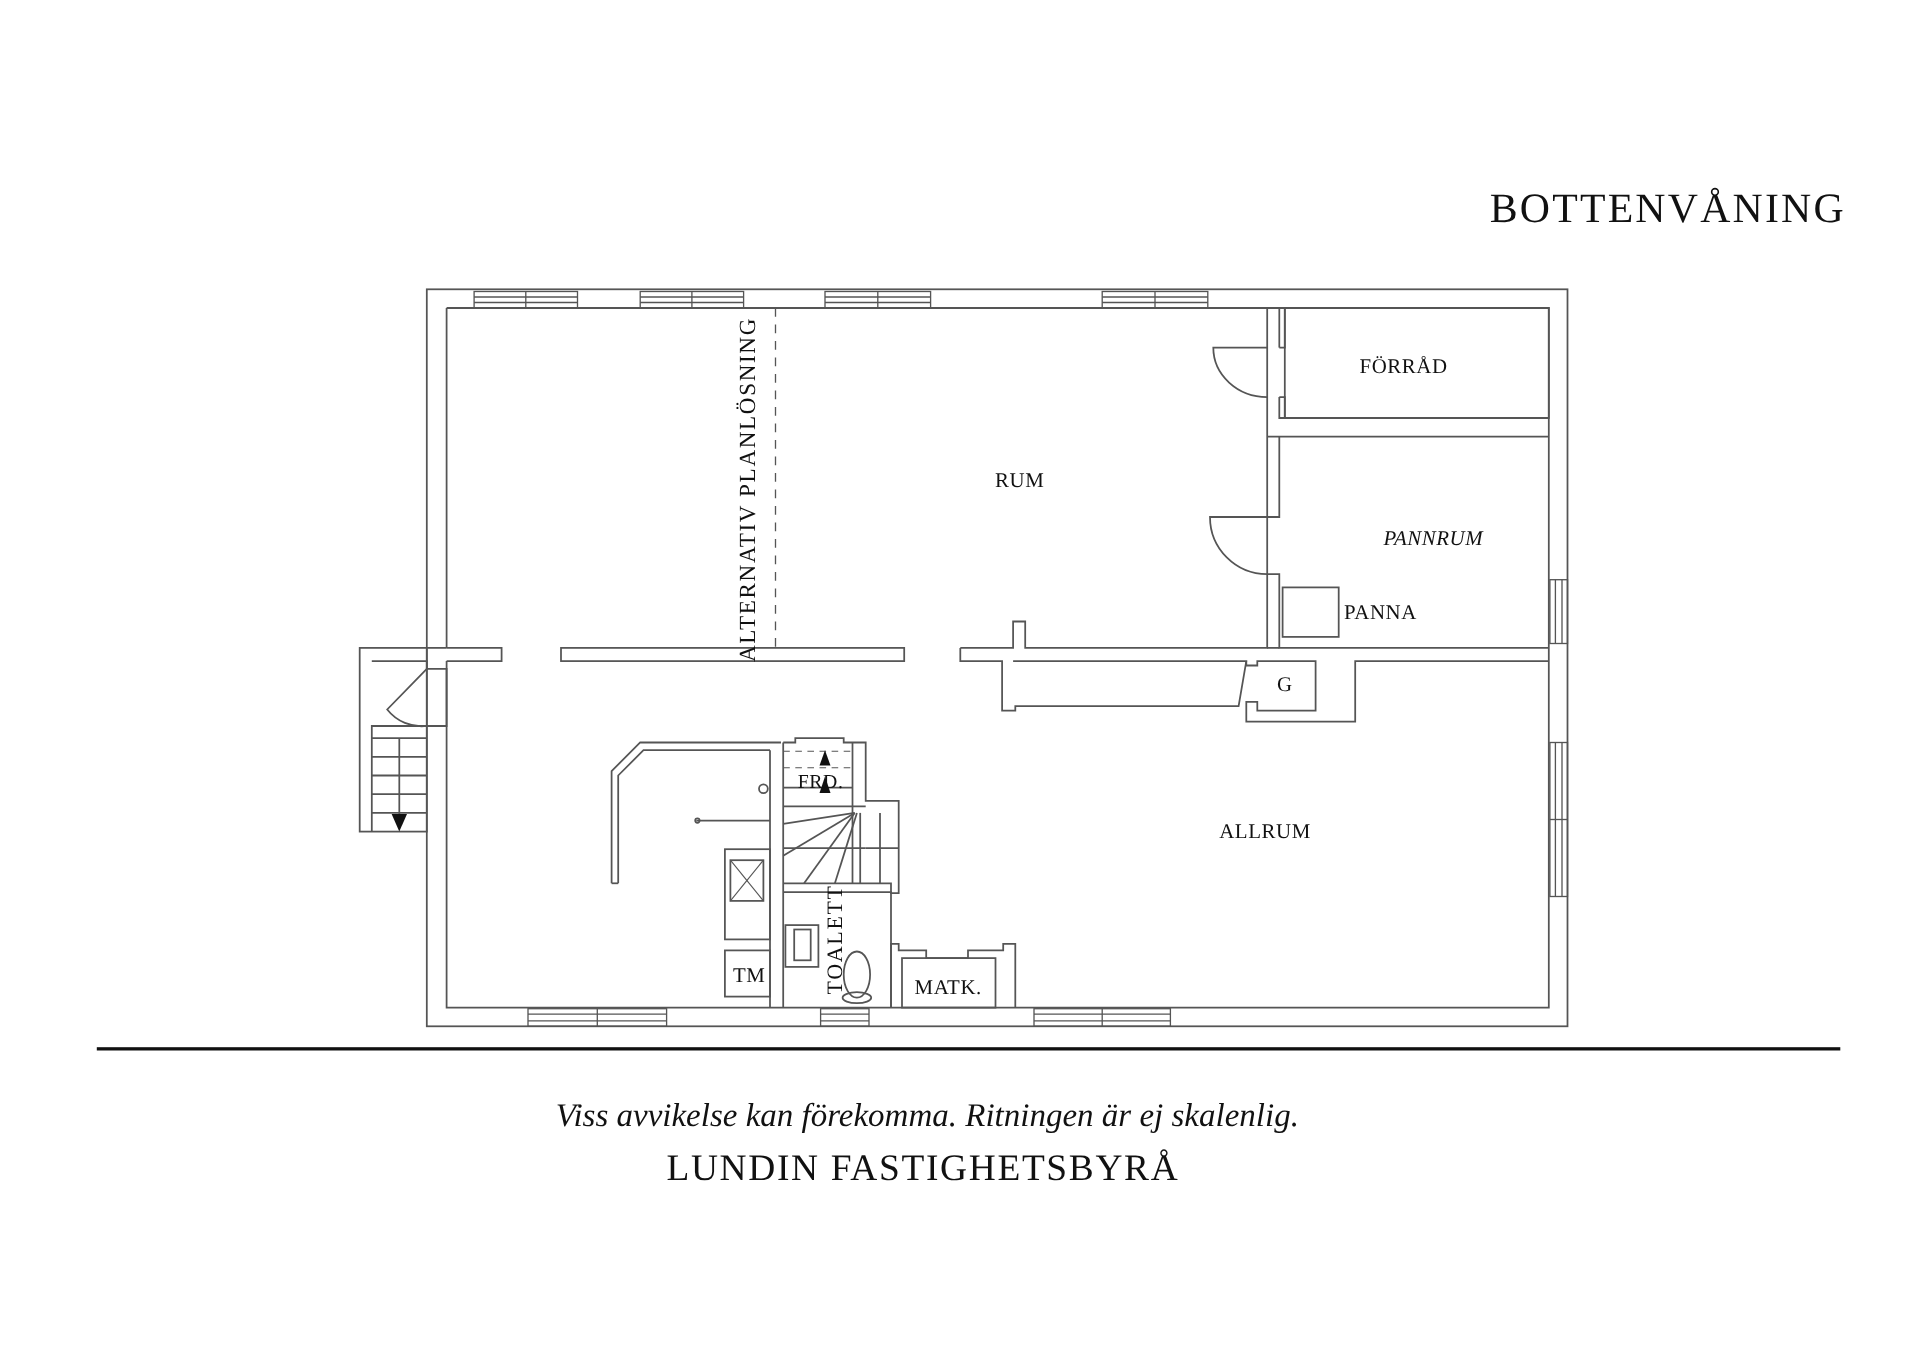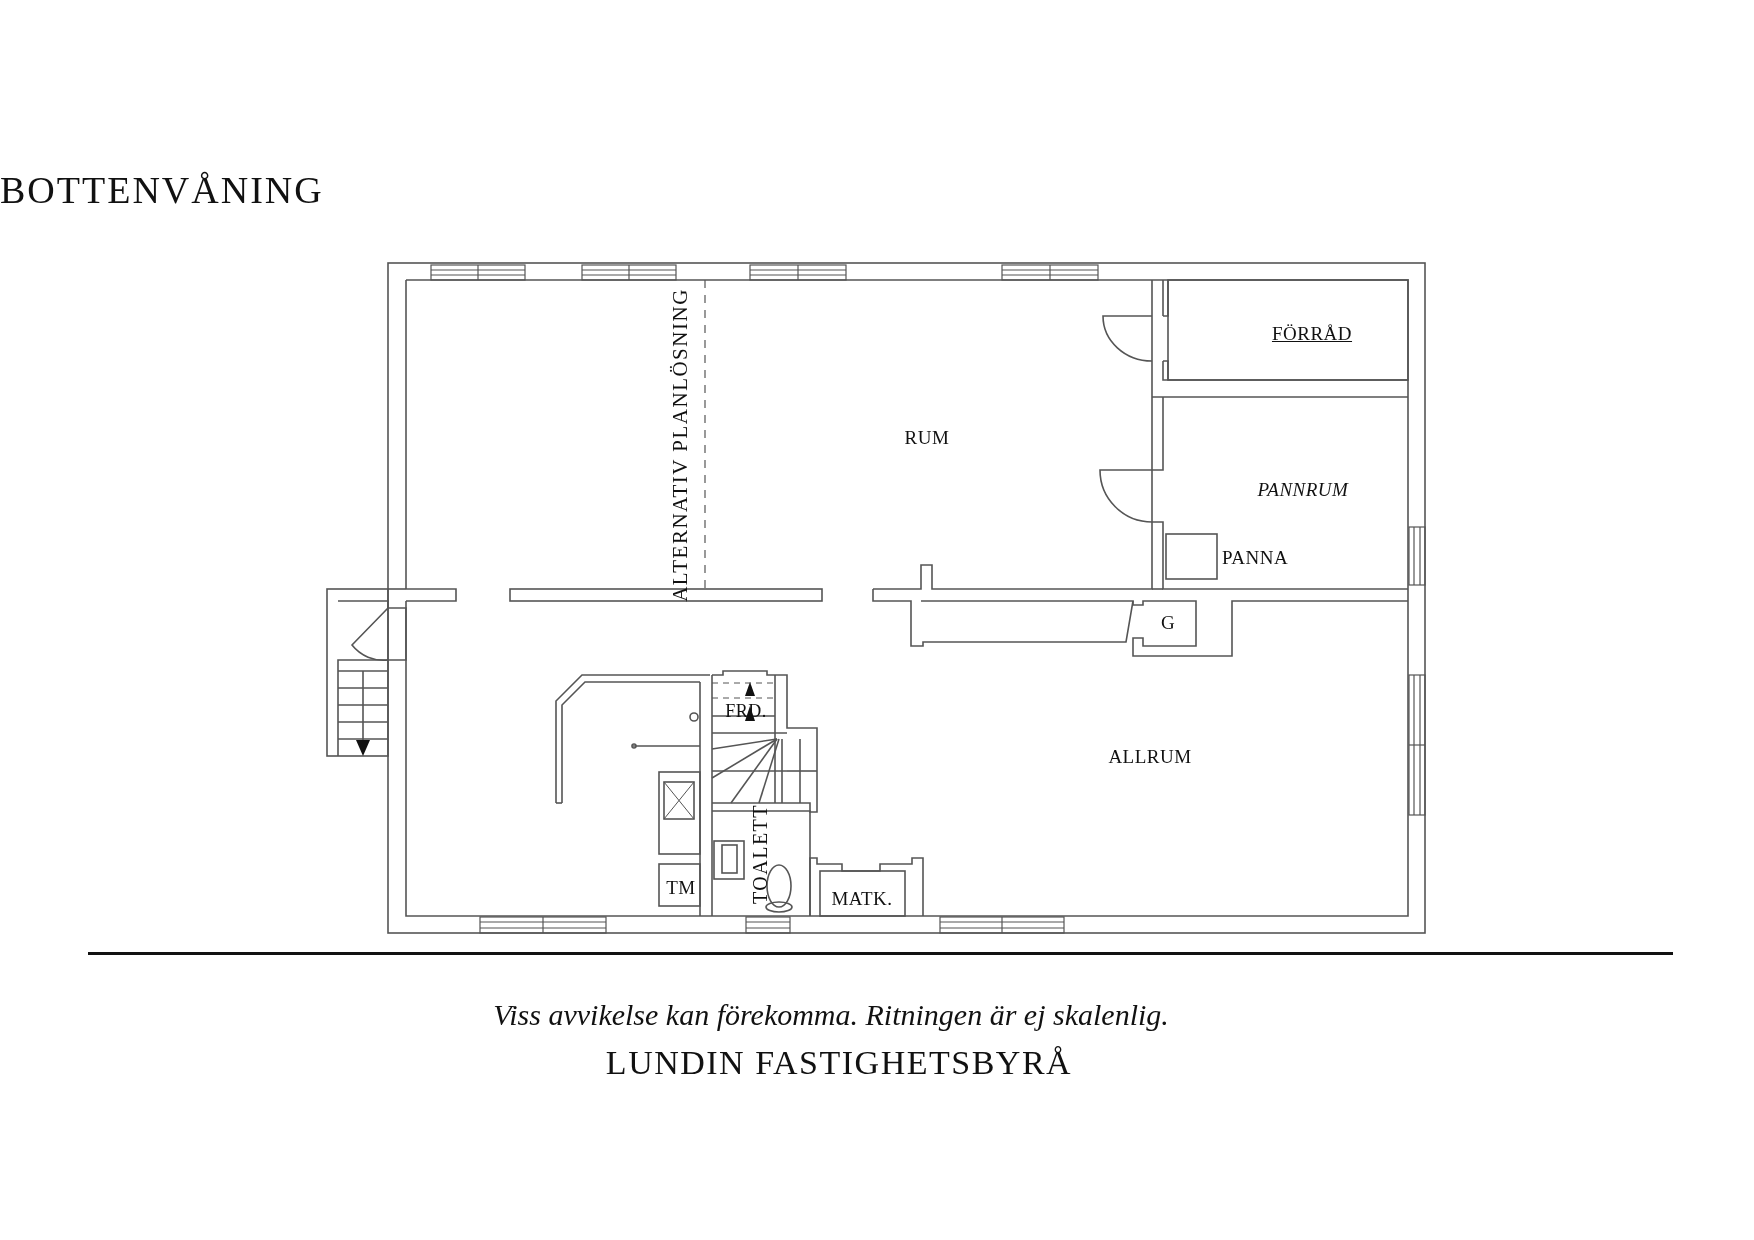--- a/index.html
+++ b/index.html
@@ -1,22 +1,22 @@
 <!DOCTYPE html>
 <html><head>
 <meta charset="utf-8">
 <style>
   html,body{margin:0;padding:0;background:#fff;}
   body{width:1754px;height:1240px;position:relative;overflow:hidden;font-family:"Liberation Serif","DejaVu Serif",serif;color:#111;}
-  .title{position:absolute;left:0;width:1678px;top:168px;text-align:left;font-size:38px;letter-spacing:2px;}
+  .title{position:absolute;left:0;width:1678px;top:168px;text-align:right;font-size:38px;letter-spacing:2px;}
   svg.plan{position:absolute;left:0;top:0;}
   .lbl{position:absolute;font-size:19px;white-space:nowrap;transform:translate(-50%,-50%);letter-spacing:0.5px;}
   .vlbl{position:absolute;font-size:21px;white-space:nowrap;transform:translate(-50%,-50%) rotate(-90deg);letter-spacing:1.5px;}
   .sep{position:absolute;left:88px;width:1585px;top:952px;height:3px;background:#111;}
-  .disclaimer{position:absolute;left:0;width:1662px;top:998px;text-align:center;font-style:italic;font-size:30px;}
+  .disclaimer{position:absolute;left:12px;width:1662px;top:998px;text-align:center;font-style:italic;font-size:30px;}
   .brand{position:absolute;left:0;width:1678px;top:1044px;text-align:center;font-size:34px;letter-spacing:1.5px;}
 </style>
 </head>
 <body>
 
 <div class="title">BOTTENVÅNING</div>
 
 <svg class="plan" width="1754" height="1240" viewBox="0 0 1754 1240" fill="none" stroke="#555" stroke-width="1.6">
 
   <g>
@@ -146,21 +146,21 @@
     <ellipse cx="779" cy="907" rx="13" ry="5"></ellipse>
 
     <polyline points="810,916 810,858 817,858 817,864 842,864 842,871 880,871 880,864 912,864 912,858 923,858 923,916"></polyline>
     <rect x="820" y="871" width="85" height="45"></rect>
   </g>
 </svg>
 
 <div class="vlbl" style="left:680px;top:445px;">ALTERNATIV PLANLÖSNING</div>
 
 <div class="lbl" style="left:927px;top:438px;">RUM</div>
-<div class="lbl" style="left:1312px;top:334px;text-decoration:underline;">FÖRRÅD</div>
+<div class="lbl" style="left:1276px;top:334px;">FÖRRÅD</div>
 <div class="lbl" style="left:1303px;top:490px;font-style:italic;">PANNRUM</div>
 <div class="lbl" style="left:1255px;top:558px;">PANNA</div>
 <div class="lbl" style="left:1168px;top:623px;">G</div>
 <div class="lbl" style="left:1150px;top:757px;">ALLRUM</div>
 <div class="lbl" style="left:746px;top:711px;font-size:18px;text-align:center;">FRD.</div>
 <div class="lbl" style="left:681px;top:888px;">TM</div>
 <div class="lbl" style="left:862px;top:899px;text-align:right;">MATK.</div>
 <div class="vlbl" style="left:760px;top:854px;font-size:20px;">TOALETT</div>
 
 <div class="sep"></div>

